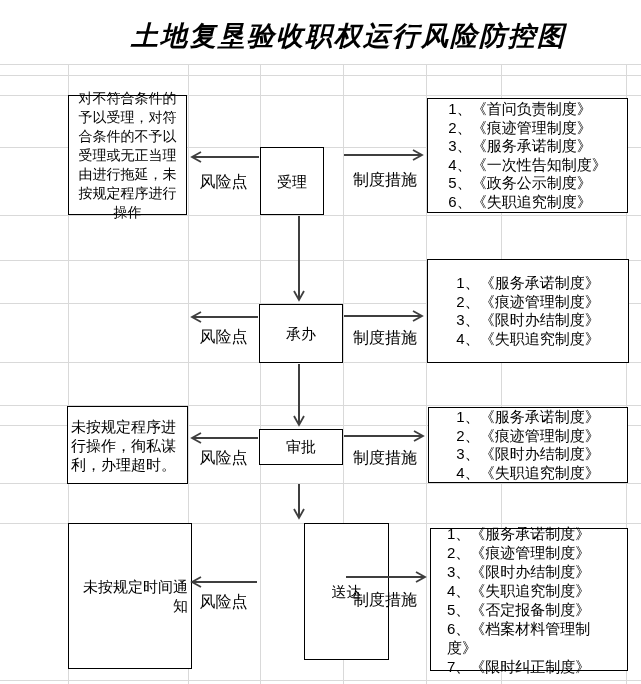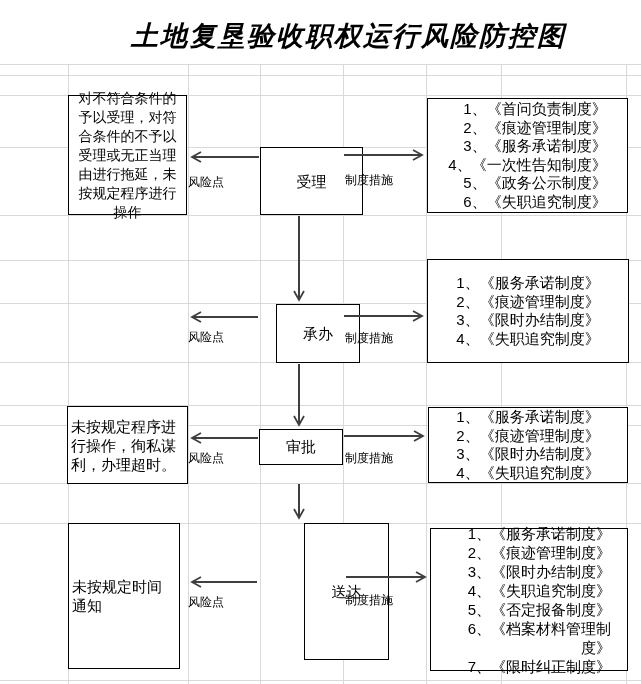--- a/index.html
+++ b/index.html
@@ -18,25 +18,25 @@
   }
   .box{
     position:absolute;z-index:2;background:var(--background);
     border:1.5px solid var(--box-border);box-sizing:border-box;
     display:flex;align-items:center;justify-content:center;
     font-size:15px;line-height:19px;
   }
   .riskbox{padding:2px 3px;text-align:center;}
   .riskbox.align-left{text-align:left;}
   .stagebox{font-size:15px;}
-  .measurebox{white-space:pre-line;text-align:right;line-height:18.5px;padding:16px;}
+  .measurebox{white-space:pre-line;text-align:left;line-height:18.5px;padding:16px;}
   .measurebox.tall{line-height:19px;}
   .celllabel{
     position:absolute;z-index:2;height:20px;line-height:20px;
-    font-size:12px;
+    text-align:center;font-size:16px;
   }
   .arrows{position:absolute;left:0;top:0;z-index:3;pointer-events:none;}
   .arrows line{stroke:var(--arrow);stroke-width:2;}
   .arrows .ah-path{stroke:var(--arrow);stroke-width:1.8;fill:none;}
 </style>
 </head>
 <body>
 
 <div class="sheet">
   <div class="gridlayer" id="gridlayer">
@@ -59,47 +59,47 @@
       <div class="gl-h" style="top: 425px; left: 0px; width: 641px;"></div>
       <div class="gl-h" style="top: 483px; left: 0px; width: 641px;"></div>
       <div class="gl-h" style="top: 523px; left: 0px; width: 641px;"></div>
       <div class="gl-h" style="top: 680px; left: 0px; width: 641px;"></div>
     </div>
 
   <div class="title">土地复垦验收职权运行风险防控图</div>
 
   <div class="box riskbox" style="left:68px;top:95px;width:119px;height:120px;font-size:14px;">对不符合条件的予以受理，对符合条件的不予以受理或无正当理由进行拖延，未按规定程序进行操作</div>
   <div class="celllabel" style="left:188px;top:172px;width:71px;">风险点</div>
-  <div class="box stagebox" style="left:260px;top:147px;width:103px;height:68px;">受理</div>
+  <div class="box stagebox" style="left:260px;top:147px;width:64px;height:68px;">受理</div>
   <div class="celllabel" style="left:345px;top:170px;width:80px;">制度措施</div>
   <div class="box measurebox" style="left:427px;top:98px;width:201px;height:115px;">1、《首问负责制度》
 2、《痕迹管理制度》
 3、《服务承诺制度》
 4、《一次性告知制度》
 5、《政务公示制度》
 6、《失职追究制度》</div>
 
   <div class="celllabel" style="left:188px;top:327px;width:71px;">风险点</div>
-  <div class="box stagebox" style="left:259px;top:304px;width:84px;height:59px;margin-left:17px;">承办</div>
+  <div class="box stagebox" style="left:259px;top:304px;width:84px;height:59px;">承办</div>
   <div class="celllabel" style="left:345px;top:328px;width:80px;">制度措施</div>
   <div class="box measurebox" style="left:427px;top:259px;width:202px;height:104px;">1、《服务承诺制度》
 2、《痕迹管理制度》
 3、《限时办结制度》
 4、《失职追究制度》</div>
 
   <div class="box riskbox align-left" style="left:67px;top:406px;width:121px;height:78px;">未按规定程序进行操作，徇私谋利，办理超时。</div>
   <div class="celllabel" style="left:188px;top:448px;width:71px;">风险点</div>
   <div class="box stagebox" style="left:259px;top:429px;width:84px;height:36px;font-family:Liberation Serif, serif;">审批</div>
   <div class="celllabel" style="left:345px;top:448px;width:80px;">制度措施</div>
   <div class="box measurebox" style="left:428px;top:407px;width:200px;height:76px;">1、《服务承诺制度》
 2、《痕迹管理制度》
 3、《限时办结制度》
 4、《失职追究制度》</div>
 
-  <div class="box riskbox align-left" style="left:68px;top:523px;width:112px;height:146px;">未按规定时间通知</div>
+  <div class="box riskbox align-left" style="left:68px;top:523px;width:124px;height:146px;text-align:right;">未按规定时间通知</div>
   <div class="celllabel" style="left:188px;top:592px;width:71px;">风险点</div>
   <div class="box stagebox" style="left:258px;top:523px;width:85px;height:137px;margin-left:46px;">送达</div>
   <div class="celllabel" style="left:345px;top:590px;width:80px;">制度措施</div>
   <div class="box measurebox tall" style="left:430px;top:528px;width:198px;height:143px;">1、《服务承诺制度》
 2、《痕迹管理制度》
 3、《限时办结制度》
 4、《失职追究制度》
 5、《否定报备制度》
 6、《档案材料管理制度》
 7、《限时纠正制度》</div>

